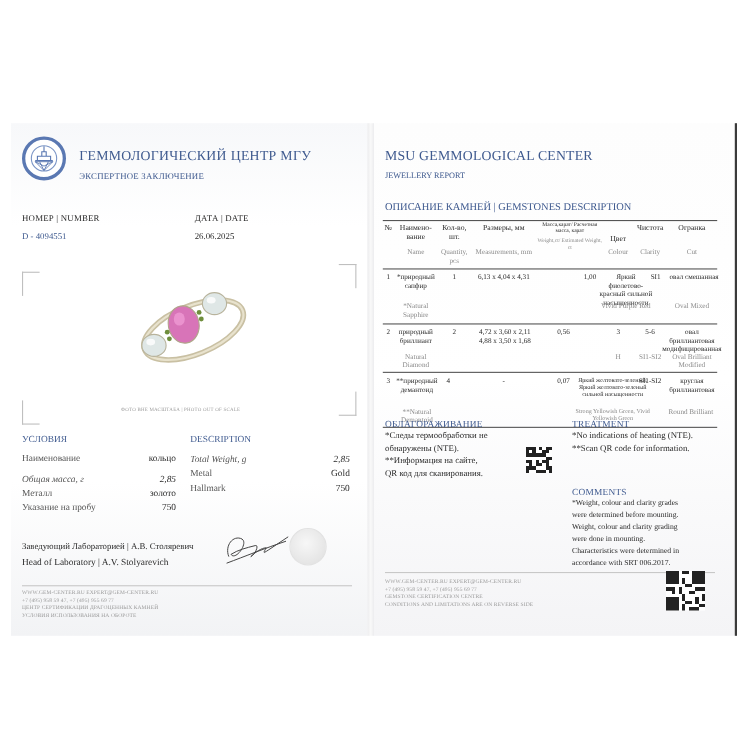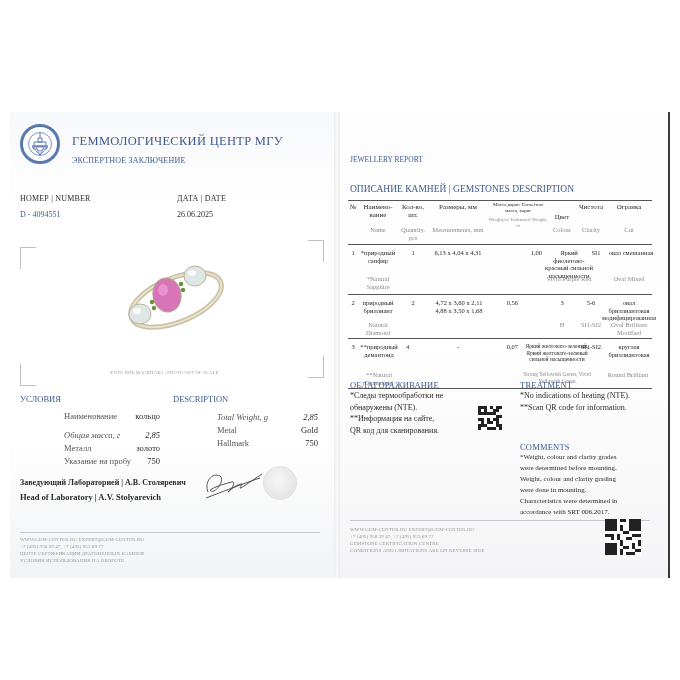--- a/index.html
+++ b/index.html
@@ -35,24 +35,24 @@
   .c-br { left: 298px; top: 244px; border-bottom-width: 1px; border-right-width: 1px; }
   .ring-photo { position: absolute; left: 108px; top: 138px; }
   .photo-caption { position: absolute; left: 100px; top: 258px; font-size: 4.5px; color: #9a9a9a; letter-spacing: 0.2px; }
 
   .desc { position: absolute; top: 282px; font-size: 8.5px; }
   .desc-ru { left: 10px; width: 140px; }
   .desc-en { left: 163px; width: 145px; }
   .desc .head { font-size: 8.5px; color: #3f5a8f; margin-bottom: 5px; }
   .desc .row { display: flex; justify-content: space-between; height: 13px; align-items: center; }
   .desc .row.gap { margin-top: 6px; font-style: italic; }
-  .desc .k { color: #555; margin-left: 44px; }
+  .desc .k { color: #555; }
   .desc .v { color: #2a2a2a; text-align: center; }
 
-  .sig-area { position: absolute; left: 0; top: 354px; width: 324px; height: 48px; font-weight: bold; }
+  .sig-area { position: absolute; left: 0; top: 368px; width: 324px; height: 48px; }
   .sig-ru { position: absolute; left: 10px; top: 12px; font-size: 8px; color: #2a2a2a; }
   .sig-en { position: absolute; left: 10px; top: 26px; font-size: 8.5px; color: #2a2a2a; }
   .signature { position: absolute; left: 192px; top: 2px; }
   .seal { position: absolute; left: 253px; top: 0px; width: 34px; height: 34px; border-radius: 50%; background: radial-gradient(circle at 45% 40%, #f7f7f7, #dedede); border: 1px solid #e2e2e2; }
   .divider-l { position: absolute; left: 10px; top: 420px; width: 300px; height: 1px; background: #c8c8c8; }
   .foot { position: absolute; font-size: 5px; color: #9a9a9a; line-height: 7px; letter-spacing: 0.1px; }
   .foot-l { left: 10px; top: 424px; }
 
   
   .r-title { position: absolute; left: 10px; top: 22px; font-size: 12.5px; color: #3f5a8f; letter-spacing: 0.2px; }
@@ -167,20 +167,21 @@
       <div>WWW.GEM-CENTER.RU EXPERT@GEM-CENTER.RU</div>
       <div>+7 (495) 958 59 47, +7 (495) 955 69 77</div>
       <div>ЦЕНТР СЕРТИФИКАЦИИ ДРАГОЦЕННЫХ КАМНЕЙ</div>
       <div>УСЛОВИЯ ИСПОЛЬЗОВАНИЯ НА ОБОРОТЕ</div>
     </div>
   </div>
 
   <div class="fold"></div>
 
   <div class="page page-right">
+    <div class="r-title serif">MSU GEMMOLOGICAL CENTER</div>
     <div class="r-sub serif">JEWELLERY REPORT</div>
     <div class="r-section serif">ОПИСАНИЕ КАМНЕЙ | GEMSTONES DESCRIPTION</div>
 
     <div class="gtable serif">
 
       <div class="grow" style="height:44px;">
         <div class="cell hd" style="left:0;top:3px;width:10px;">№</div>
         <div class="cell hd" style="left:10px;top:3px;width:40px;">Наимено-вание</div>
         <div class="cell hd" style="left:50px;top:3px;width:30px;">Кол-во, шт.</div>
         <div class="cell hd" style="left:80px;top:3px;width:60px;">Размеры, мм</div>

